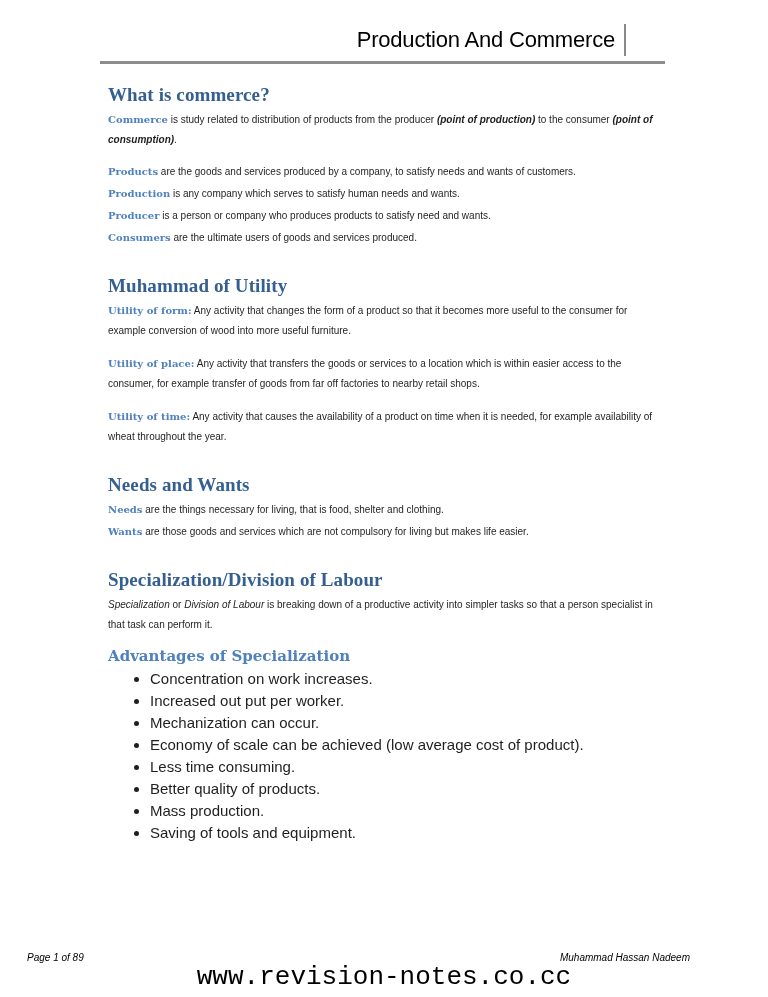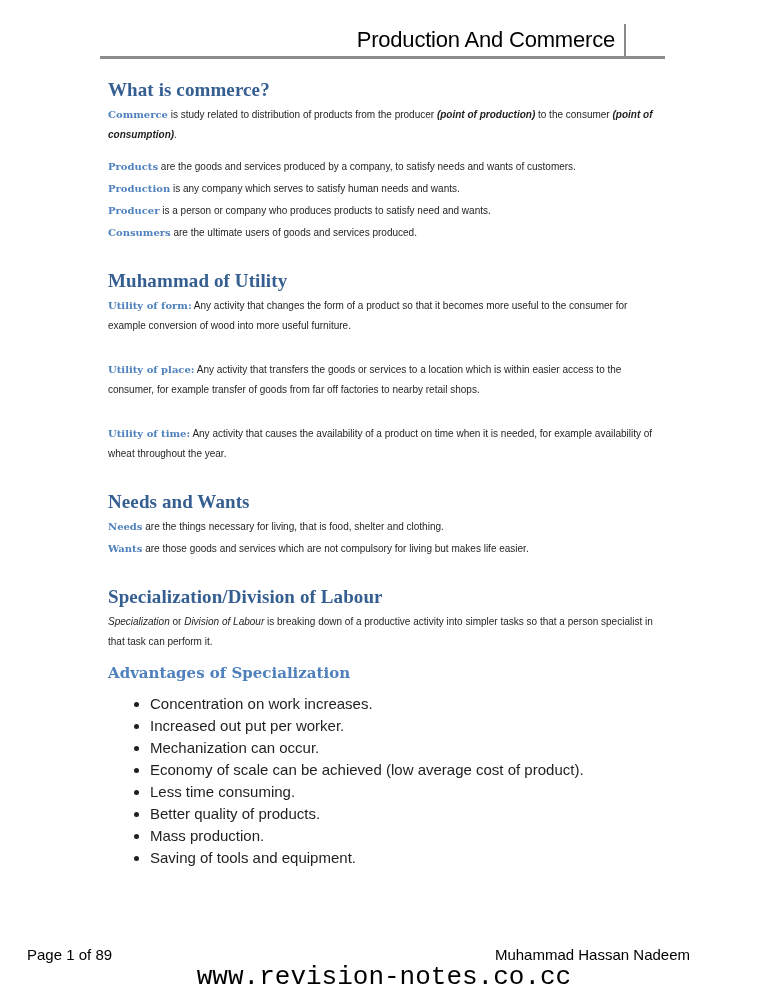--- a/index.html
+++ b/index.html
@@ -15,20 +15,21 @@
     width:768px;height:997px;
     background:#ffffff;
     font-family:"Liberation Sans",sans-serif;
     color:var(--text);
     overflow:hidden;
   }
   
   .header{
     margin:24px 103px 0 100px;
     border-bottom:3px solid var(--rule);
+    padding-bottom:5px;
     display:flex;
   }
   .header-inner{
     margin-left:auto;
     margin-right:30px;
     display:flex;
     align-items:center;
   }
   .doc-title{
     font-size:22px;
@@ -62,51 +63,51 @@
     color:var(--heading);
     margin:0 0 5px 0;
     letter-spacing:0.1px;
   }
   .para{
     margin:0;
     font-size:10px;
     line-height:20px;
   }
   .para + .para{margin-top:2px;}
-  section:nth-child(3) .para + .para{margin-top:24px;}
+  section:nth-child(3) .para + .para{margin-top:13px;}
   .run-term{
     font-family:"DejaVu Serif",serif;
     font-weight:bold;
     color:var(--accent);
   }
   .run-italic{font-style:italic;}
   .run-bold-italic{font-style:italic;font-weight:bold;}
   .sub-heading{
     font-family:"DejaVu Serif",serif;
     font-size:15px;
     line-height:18px;
     color:var(--accent);
     margin:12px 0 4px 0;
   }
   .bullet-list{
-    margin:12px 0 0 0;
+    margin:4px 0 0 0;
     padding-left:42px;
     list-style:disc;
   }
   .bullet-list li{
     font-size:15px;
     line-height:20px;
     margin-bottom:2px;
   }
   
   .footer-row{
     position:absolute;
     left:27px;right:78px;bottom:34px;
     display:flex;justify-content:space-between;
-    font-size:15px;color:#000;
+    font-size:10px;color:#000;font-style:italic;
   }
   .site-url{
     position:absolute;
     left:0;right:0;bottom:5px;
     text-align:center;
     font-family:"Liberation Mono","DejaVu Sans Mono",monospace;
     font-size:26px;
     color:#000;
   }
 </style>

